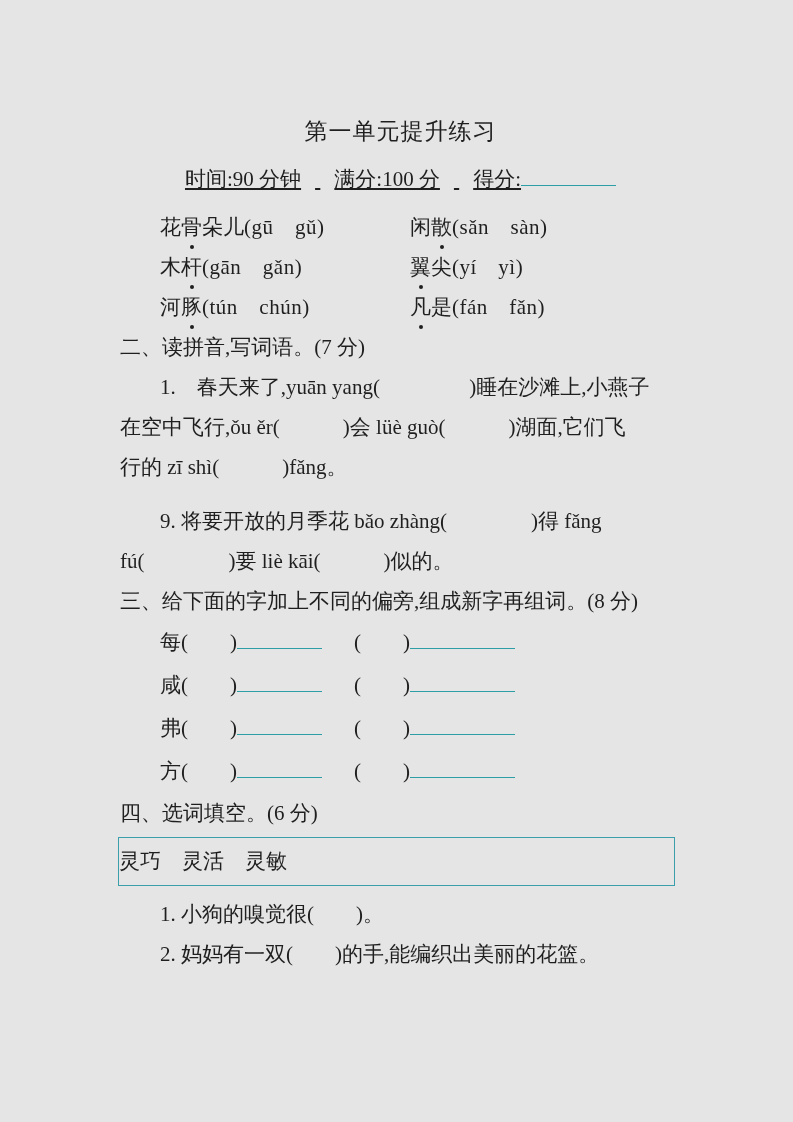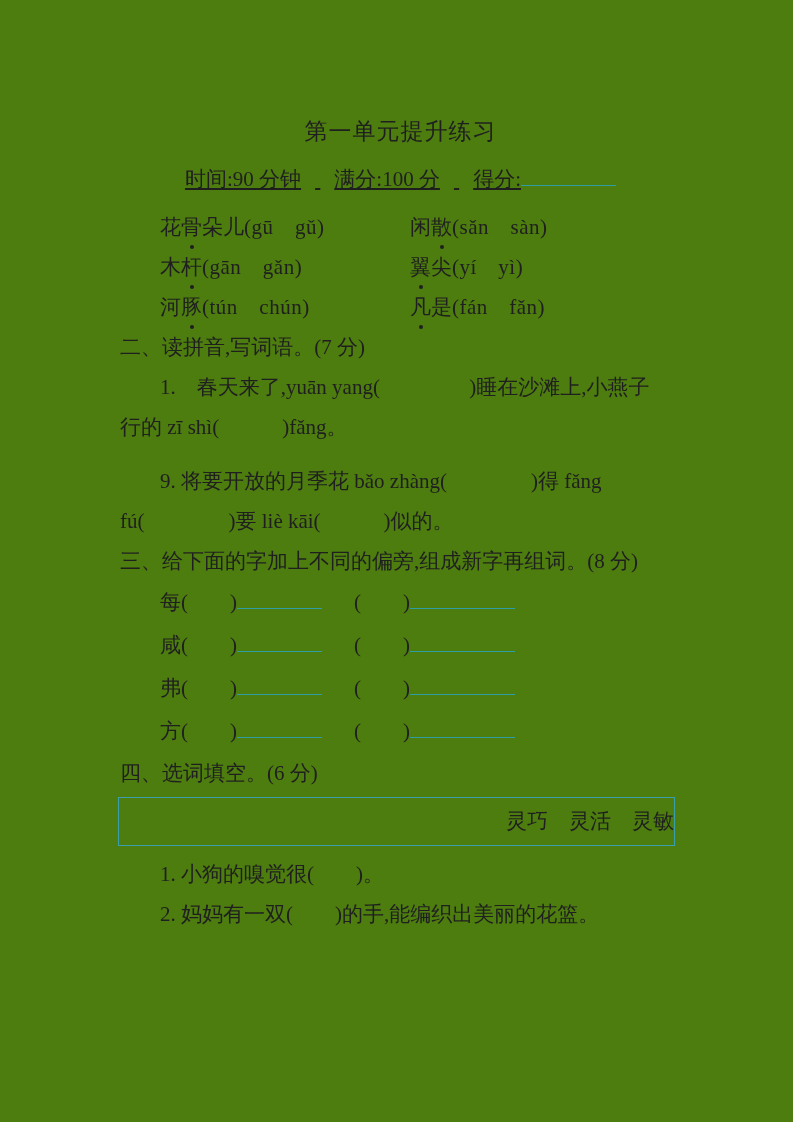--- a/index.html
+++ b/index.html
@@ -1,21 +1,21 @@
 <!DOCTYPE html>
 <html><head>
 <meta charset="utf-8">
 <style>
   html,body{margin:0;padding:0;background:#ffffff;}
   .page{
     position:relative;
     width:793px;height:1122px;
     box-sizing:border-box;
     padding:112px 112px 0 120px;
-    background:#4d7c0f;
+    background:#e5e5e5;
     color:#1f1f1f;
     font-family:"Liberation Serif","DejaVu Serif",serif;
     font-size:21px;
     line-height:40px;
     overflow:hidden;
   }
   .title{
     text-align:center;
     font-size:23px;
     margin-bottom:7px;
@@ -47,21 +47,21 @@
     vertical-align:baseline;
   }
   .blank.w1{width:85px;}
   .blank.w2{width:105px;}
   .s3-gap{display:inline-block;width:32px;}
   .word-box{
     box-sizing:border-box;
     width:557px;
     margin:4px 0 8px -2px;
     border:1.5px solid #3A9FAA;
-    text-align:right;
+    text-align:left;
     line-height:46px;
     height:49px;
   }
   .q-line{padding-left:40px;}
   .flow-line{white-space:nowrap;}
 </style>
 </head>
 <body>
 
 <div class="page">
@@ -96,20 +96,21 @@
       <span>河</span><span class="dotted">豚</span><span></span><span class="pinyin">(tún　chún)</span>
     </div>
     <div>
       <span></span><span class="dotted">凡</span><span>是</span><span class="pinyin">(fán　fǎn)</span>
     </div>
   </div>
 
   <div class="heading" style="">二、读拼音,写词语。(7 分)</div>
 
   <div class="flow-line indent">1.　春天来了,yuān yang(　　　　 )睡在沙滩上,小燕子</div>
+  <div class="flow-line">在空中飞行,ǒu ěr(　　　)会 lüè guò(　　　)湖面,它们飞</div>
   <div class="flow-line">行的 zī shì(　　　)fǎng。</div>
 
   <div class="flow-line indent" style="margin-top:14px">9. 将要开放的月季花 bǎo zhàng(　　　　)得 fǎng</div>
   <div class="flow-line">fú(　　　　)要 liè kāi(　　　)似的。</div>
 
   <div class="heading">三、给下面的字加上不同的偏旁,组成新字再组词。(8 分)</div>
 
   <div class="s3-row">
     <span>每</span><span>(　　)</span><span class="blank w1"></span><span class="s3-gap"></span><span>(　　)</span><span class="blank w2"></span>
   </div>

